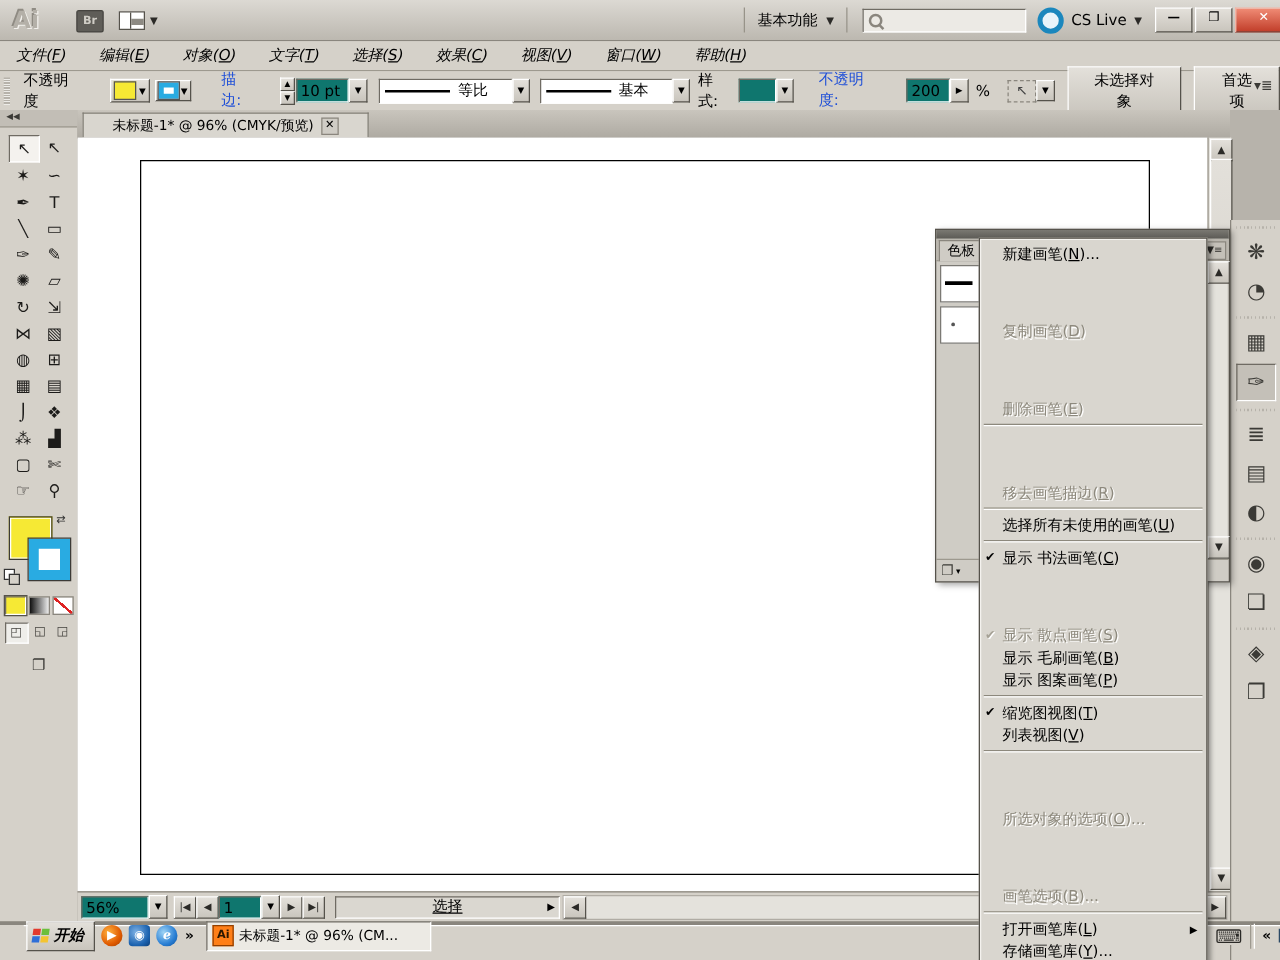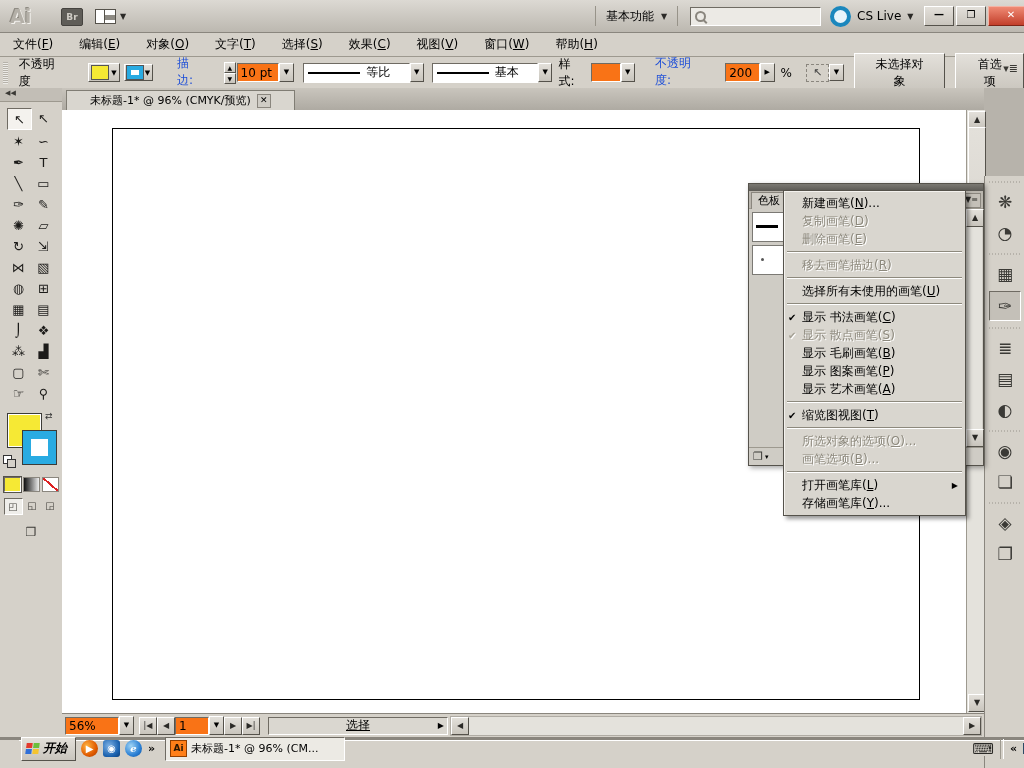--- a/index.html
+++ b/index.html
@@ -1,21 +1,21 @@
 <!DOCTYPE html>
 <html><head>
 <meta charset="utf-8">
 <style>
   html,body{margin:0;padding:0;}
   body{width:1024px;height:768px;overflow:hidden;
        font-family:"DejaVu Sans","Liberation Sans",sans-serif;font-size:12px;color:#000;
        background:#d5d1c9;}
   .abs{position:absolute;}
   #screen{position:relative;width:1024px;height:768px;background:#d5d1c9;}
-  .sunken{border:1px solid;border-color:#6f6b63 #ffffff #ffffff #6f6b63;background:#f97316;}
+  .sunken{border:1px solid;border-color:#6f6b63 #ffffff #ffffff #6f6b63;background:#0f766e;}
   .btn3d{border:1px solid;border-color:#ffffff #55524b #55524b #ffffff;background:linear-gradient(#e3e0da,#c9c5bd);}
 
   
   #titlebar{left:0;top:0;width:1024px;height:32px;background:linear-gradient(#dcd9d3,#bcb8b0);border-bottom:1px solid #8a867e;}
   #app-logo{left:10px;top:5px;font-size:19px;font-weight:bold;color:#b4b0a8;text-shadow:1px 1px 0 #f2f0ec, -1px -1px 0 #8f8b83;}
   #br-btn{left:61px;top:8px;width:20px;height:16px;background:#5f5d58;color:#cfccc5;font-size:9px;font-weight:bold;
           text-align:center;line-height:16px;border:1px solid #45433f;border-radius:2px;}
   #layout-btn{left:95px;top:8px;width:34px;height:16px;display:flex;align-items:center;gap:4px;}
   .layout-glyph{width:19px;height:13px;background:#fff;border:1px solid #55524b;position:relative;}
   .layout-glyph:before{content:"";position:absolute;left:8px;top:0;bottom:0;width:1px;background:#55524b;}
@@ -26,21 +26,21 @@
   #search-box{left:690px;top:7px;width:125px;height:17px;background:#eceae5;display:flex;align-items:center;padding-left:4px;}
   .mag{width:7px;height:7px;border:2px solid #8a867e;border-radius:50%;position:relative;display:inline-block;}
   .mag:after{content:"";position:absolute;width:2px;height:5px;background:#8a867e;left:7px;top:6px;transform:rotate(-45deg);}
   #cslive{left:830px;top:6px;height:20px;display:flex;align-items:center;gap:6px;}
   .cs-ring{width:13px;height:13px;border:4px solid #1b87bd;border-radius:50%;background:#e8f4fa;}
   #win-buttons{left:924px;top:6px;display:flex;gap:2px;}
   .winbtn{width:28px;height:18px;text-align:center;line-height:16px;font-size:10px;font-weight:bold;}
   #close-btn{width:44px;background:linear-gradient(#ef8a74,#c23f2b);color:#fff;border-color:#f4b3a4 #7e2517 #7e2517 #f4b3a4;}
 
   
-  #menubar{left:0;top:33px;width:1024px;height:23px;display:flex;align-items:flex-start;background:#d5d1c9;border-bottom:1px solid #9d998f;}
+  #menubar{left:0;top:33px;width:1024px;height:23px;display:flex;align-items:flex-start;background:#d5d1c9;border-bottom:1px solid #9d998f;font-style:italic;}
   .mitem{padding:3px 13px;cursor:default;}
 
   
   #controlbar{left:0;top:57px;width:1024px;height:31px;display:flex;align-items:center;background:#d5d1c9;border-bottom:2px solid #8a867e;}
   .grip{width:5px;height:22px;margin:0 5px 0 3px;background:repeating-linear-gradient(#b6b2aa 0 1px,#ecebe7 1px 2px);}
   .cb-label{margin:0 6px;}
   .bluelink{color:#1d4ed8;border-bottom:1px dotted #2929c9;margin:0 20px;cursor:pointer;}
   .swatchbtn{display:flex;align-items:center;gap:2px;padding:1px 2px;margin-right:4px;}
   .swatch-fill{width:16px;height:13px;background:#f6e934;border:1px solid #555;}
   .swatch-stroke{width:16px;height:13px;border:4px solid #29abe2;background:#fff;box-sizing:border-box;outline:1px solid #555;}
@@ -131,21 +131,21 @@
   #panel-scroll .down{position:absolute;bottom:0;}
   #panel-bottom{height:17px;border-top:1px solid #9d998f;display:flex;align-items:center;padding-left:4px;gap:2px;}
   #panel-lib-icon{font-size:11px;color:#3b3a36;}
 
   
   #ctxmenu{left:783px;top:190px;width:179px;background:#d9d6cf;border:1px solid #55524b;
            box-shadow:inset 1px 1px 0 #f4f2ee, 3px 3px 4px rgba(0,0,0,.4);z-index:10;padding:3px 1px;}
   .citem{height:18px;display:flex;align-items:center;padding:0 6px 0 3px;cursor:default;white-space:nowrap;}
   .citem .chk{width:14px;font-size:10px;}
   .citem .arr{margin-left:auto;font-size:8px;}
-  .citem.dis{color:#8d897d;text-shadow:1px 1px 0 #fff;}
+  .citem.dis{color:#8d897d;text-shadow:1px 1px 0 #fff;margin-top:44px;}
   .citem.dis .chk{color:#a5a195;}
   .csep{height:0;border-top:1px solid #8d897d;border-bottom:1px solid #fff;margin:3px 2px;}
 
   
   #apptray-gap{left:0;top:737px;width:1024px;height:3px;background:#8a867e;}
   #taskbar{left:0;top:740px;width:1024px;height:16px;background:#d5d1c9;border-top:1px solid #fff;display:flex;align-items:center;padding:0 2px;box-sizing:border-box;margin-left:19px;}
   #start-btn{display:flex;align-items:center;gap:4px;height:22px;padding:0 8px 0 4px;font-weight:bold;font-style:italic;}
   .winflag{display:grid;grid-template-columns:6px 6px;grid-template-rows:5px 5px;gap:1px;transform:skewX(-8deg);}
   .winflag i{display:block;}
   .qlicon{width:17px;height:17px;margin-left:5px;border-radius:50%;display:flex;align-items:center;justify-content:center;color:#fff;font-size:10px;font-weight:bold;}
@@ -478,28 +478,28 @@
         <span class="clbl">显示 散点画笔(<u>S</u>)</span>
       </div>
       <div class="citem">
         <span class="chk"></span>
         <span class="clbl">显示 毛刷画笔(<u>B</u>)</span>
       </div>
       <div class="citem">
         <span class="chk"></span>
         <span class="clbl">显示 图案画笔(<u>P</u>)</span>
       </div>
-      <div class="citem">
-        <span class="chk"></span>
-        <span class="clbl">显示 艺术画笔(<u>A</u>)</span>
-      </div>
       <div class="csep"></div>
       <div class="citem">
         <span class="chk">✔</span>
         <span class="clbl">缩览图视图(<u>T</u>)</span>
+      </div>
+      <div class="citem">
+        <span class="chk"></span>
+        <span class="clbl">列表视图(<u>V</u>)</span>
       </div>
       <div class="csep"></div>
       <div class="citem dis">
         <span class="chk"></span>
         <span class="clbl">所选对象的选项(<u>O</u>)...</span>
       </div>
       <div class="citem dis">
         <span class="chk"></span>
         <span class="clbl">画笔选项(<u>B</u>)...</span>
       </div>

